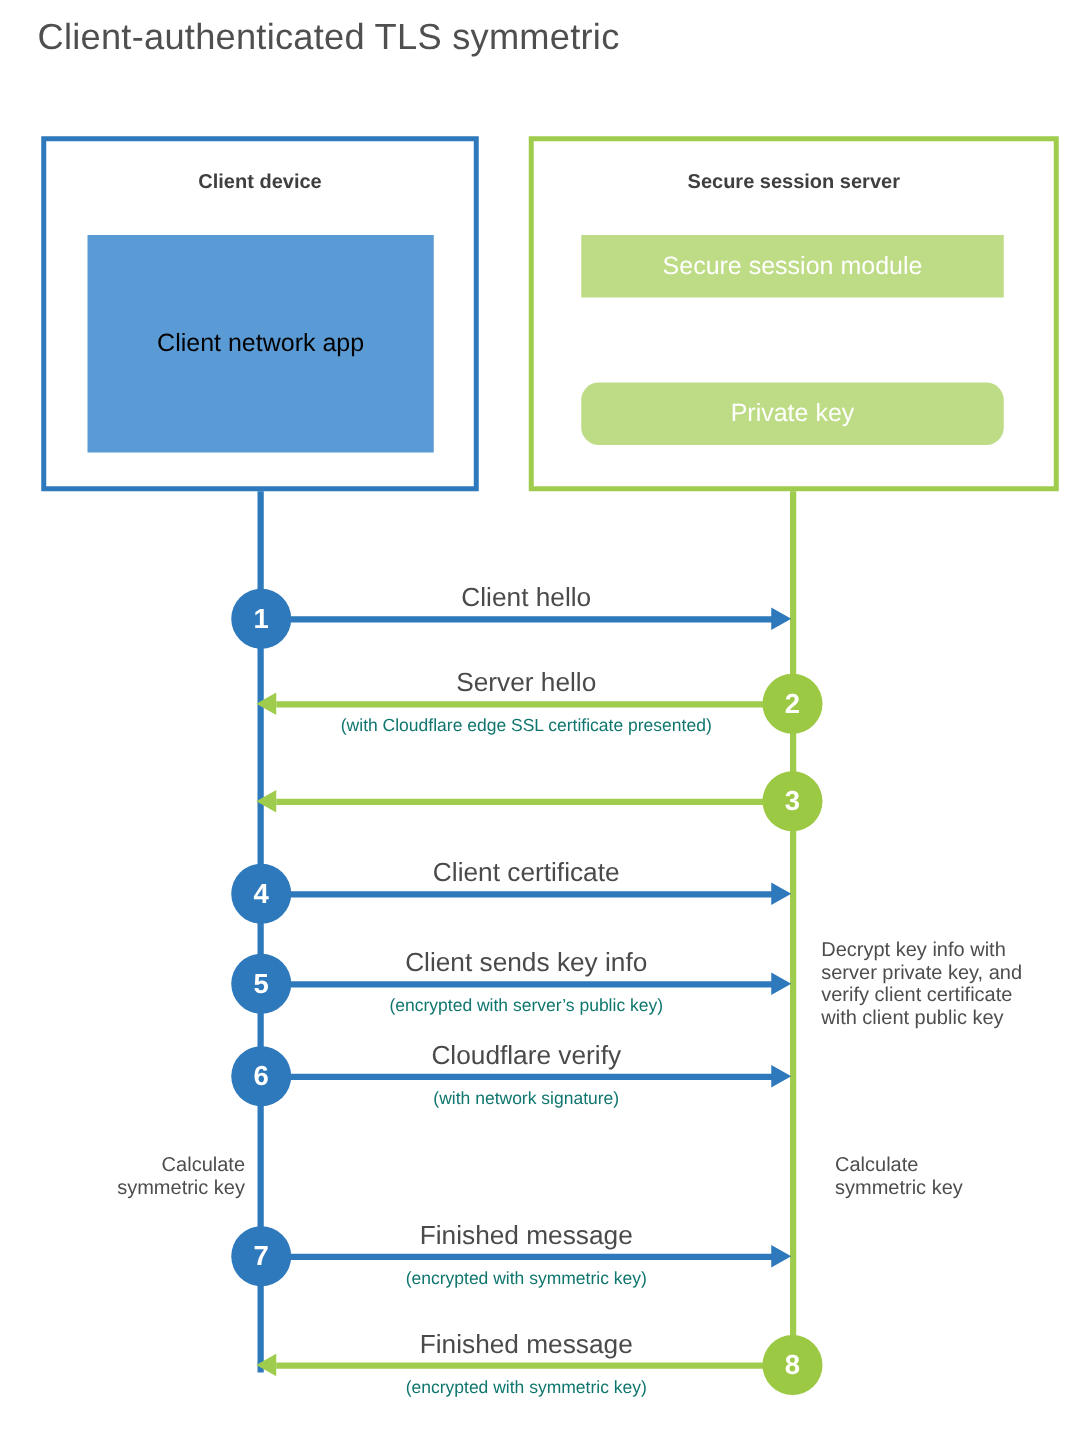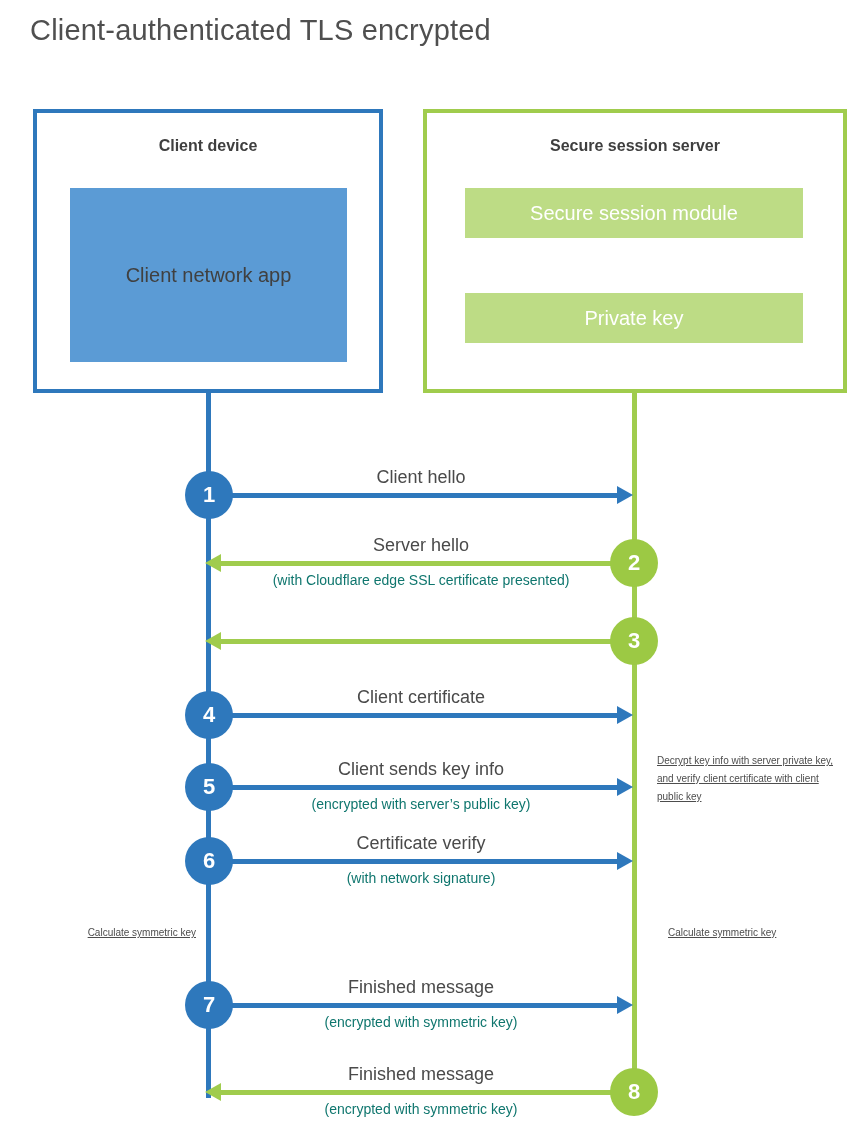--- a/index.html
+++ b/index.html
@@ -15,21 +15,21 @@
   .entity-box{position:absolute;top:109px;height:284px;background:#ffffff;box-sizing:border-box;}
   .client-box{left:33px;width:350px;border:4px solid #2e78bc;}
   .server-box{left:423px;width:424px;border:4px solid #a0cc4d;}
   .entity-title{
     margin-top:24px;text-align:center;font-size:16px;font-weight:bold;color:#3f3f3f;
   }
   .app-box{
     position:absolute;left:70px;top:188px;width:277px;height:174px;background:#5b9bd5;
     display:flex;align-items:center;justify-content:center;text-align:center;
   }
-  .app-box span{display:block;width:180px;font-size:20px;line-height:27px;color:#404040;}
+  .app-box span{display:block;width:180px;font-size:20px;line-height:27px;color:#000000;}
   .server-bar{
     position:absolute;left:465px;width:338px;height:50px;background:#bddc85;
     text-align:center;line-height:50px;font-size:20px;color:#ffffff;
   }
   
   .vline{position:absolute;width:5px;top:393px;}
   .vline.blue{left:206px;height:705px;background:#2e78bc;}
   .vline.green{left:632px;height:699px;background:#a0cc4d;}
   
   .shaft{position:absolute;height:5px;}
@@ -41,50 +41,50 @@
   
   .circle{
     position:absolute;width:48px;height:48px;border-radius:50%;
     color:#ffffff;font-size:22px;font-weight:bold;text-align:center;line-height:48px;
   }
   .circle.blue{left:185px;background:#2e78bc;}
   .circle.green{left:610px;background:#9cc944;}
   
   .msg-label{
     position:absolute;left:196px;width:450px;text-align:center;
-    font-size:18px;color:#4a4a4a;
+    font-size:21px;color:#4a4a4a;
   }
   .msg-sub{
     position:absolute;left:196px;width:450px;text-align:center;
     font-size:14px;color:#0f766e;
   }
-  .side-note{position:absolute;font-size:10px;color:#4d4d4d;line-height:18px;text-decoration:underline;}
+  .side-note{position:absolute;font-size:16px;color:#4d4d4d;line-height:18px;}
   .note-right{left:657px;top:752px;width:184px;text-align:left;}
   .calc-left{left:56px;top:924px;width:140px;text-align:right;}
   .calc-right{left:668px;top:924px;width:140px;text-align:left;}
 </style>
 </head>
 <body>
 
 <div class="canvas">
 
-  <div class="page-title">Client-authenticated TLS encrypted</div>
+  <div class="page-title">Client-authenticated TLS symmetric</div>
 
   <div class="entity-box client-box">
     <div class="entity-title">Client device</div>
   </div>
   <div class="app-box">
     <span>Client network app</span>
   </div>
 
   <div class="entity-box server-box">
     <div class="entity-title">Secure session server</div>
   </div>
   <div class="server-bar" style="top:188px;">Secure session module</div>
-  <div class="server-bar" style="top:293px;">Private key</div>
+  <div class="server-bar" style="top:306px;border-radius:14px;">Private key</div>
 
   <div class="vline blue"></div>
   <div class="vline green"></div>
 
   <div class="msg-label" style="top:467px;">Client hello</div>
   <div class="shaft blue" style="top:493px;"></div>
   <div class="head right" style="top:486px;"></div>
   <div class="circle blue" style="top:471px;">1</div>
 
   <div class="msg-label" style="top:535px;">Server hello</div>
@@ -101,21 +101,21 @@
   <div class="shaft blue" style="top:713px;"></div>
   <div class="head right" style="top:706px;"></div>
   <div class="circle blue" style="top:691px;">4</div>
 
   <div class="msg-label" style="top:759px;">Client sends key info</div>
   <div class="shaft blue" style="top:785px;"></div>
   <div class="head right" style="top:778px;"></div>
   <div class="msg-sub" style="top:796px;">(encrypted with server’s public key)</div>
   <div class="circle blue" style="top:763px;">5</div>
 
-  <div class="msg-label" style="top:833px;">Certificate verify</div>
+  <div class="msg-label" style="top:833px;">Cloudflare verify</div>
   <div class="shaft blue" style="top:859px;"></div>
   <div class="head right" style="top:852px;"></div>
   <div class="msg-sub" style="top:870px;">(with network signature)</div>
   <div class="circle blue" style="top:837px;">6</div>
 
   <div class="side-note note-right">Decrypt key info with server private key, and verify client certificate with client public key</div>
   <div class="side-note calc-left">Calculate symmetric key</div>
   <div class="side-note calc-right">Calculate symmetric key</div>
 
   <div class="msg-label" style="top:977px;">Finished message</div>

